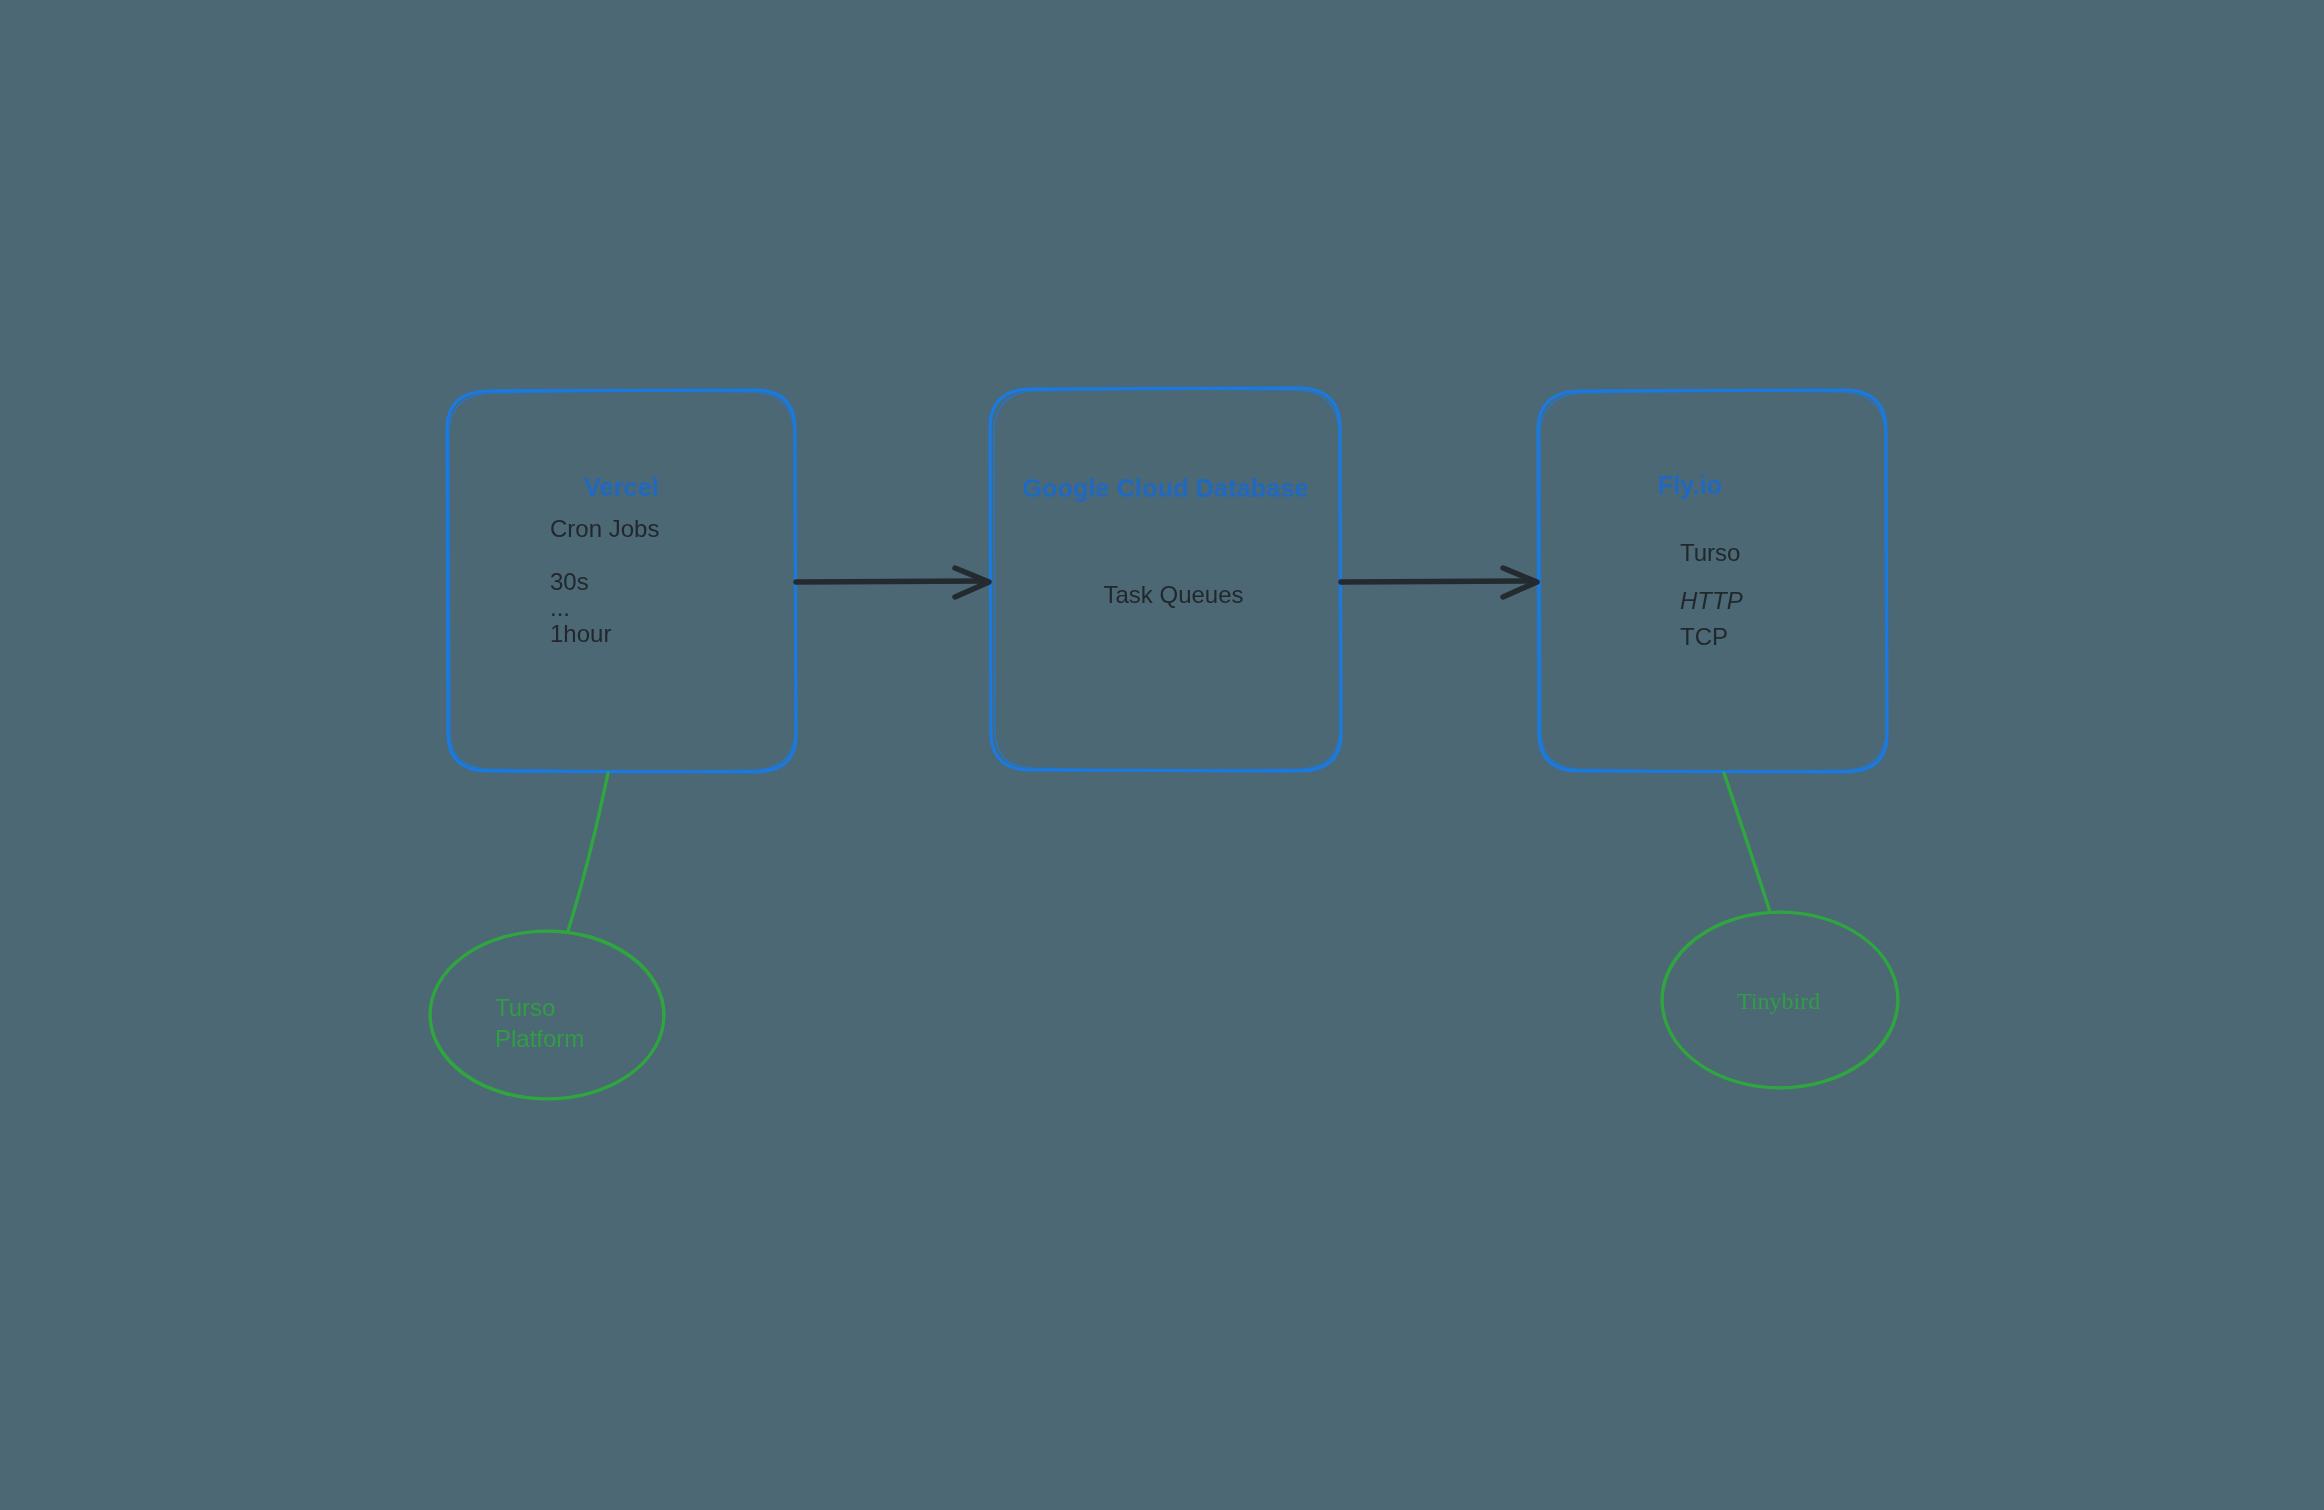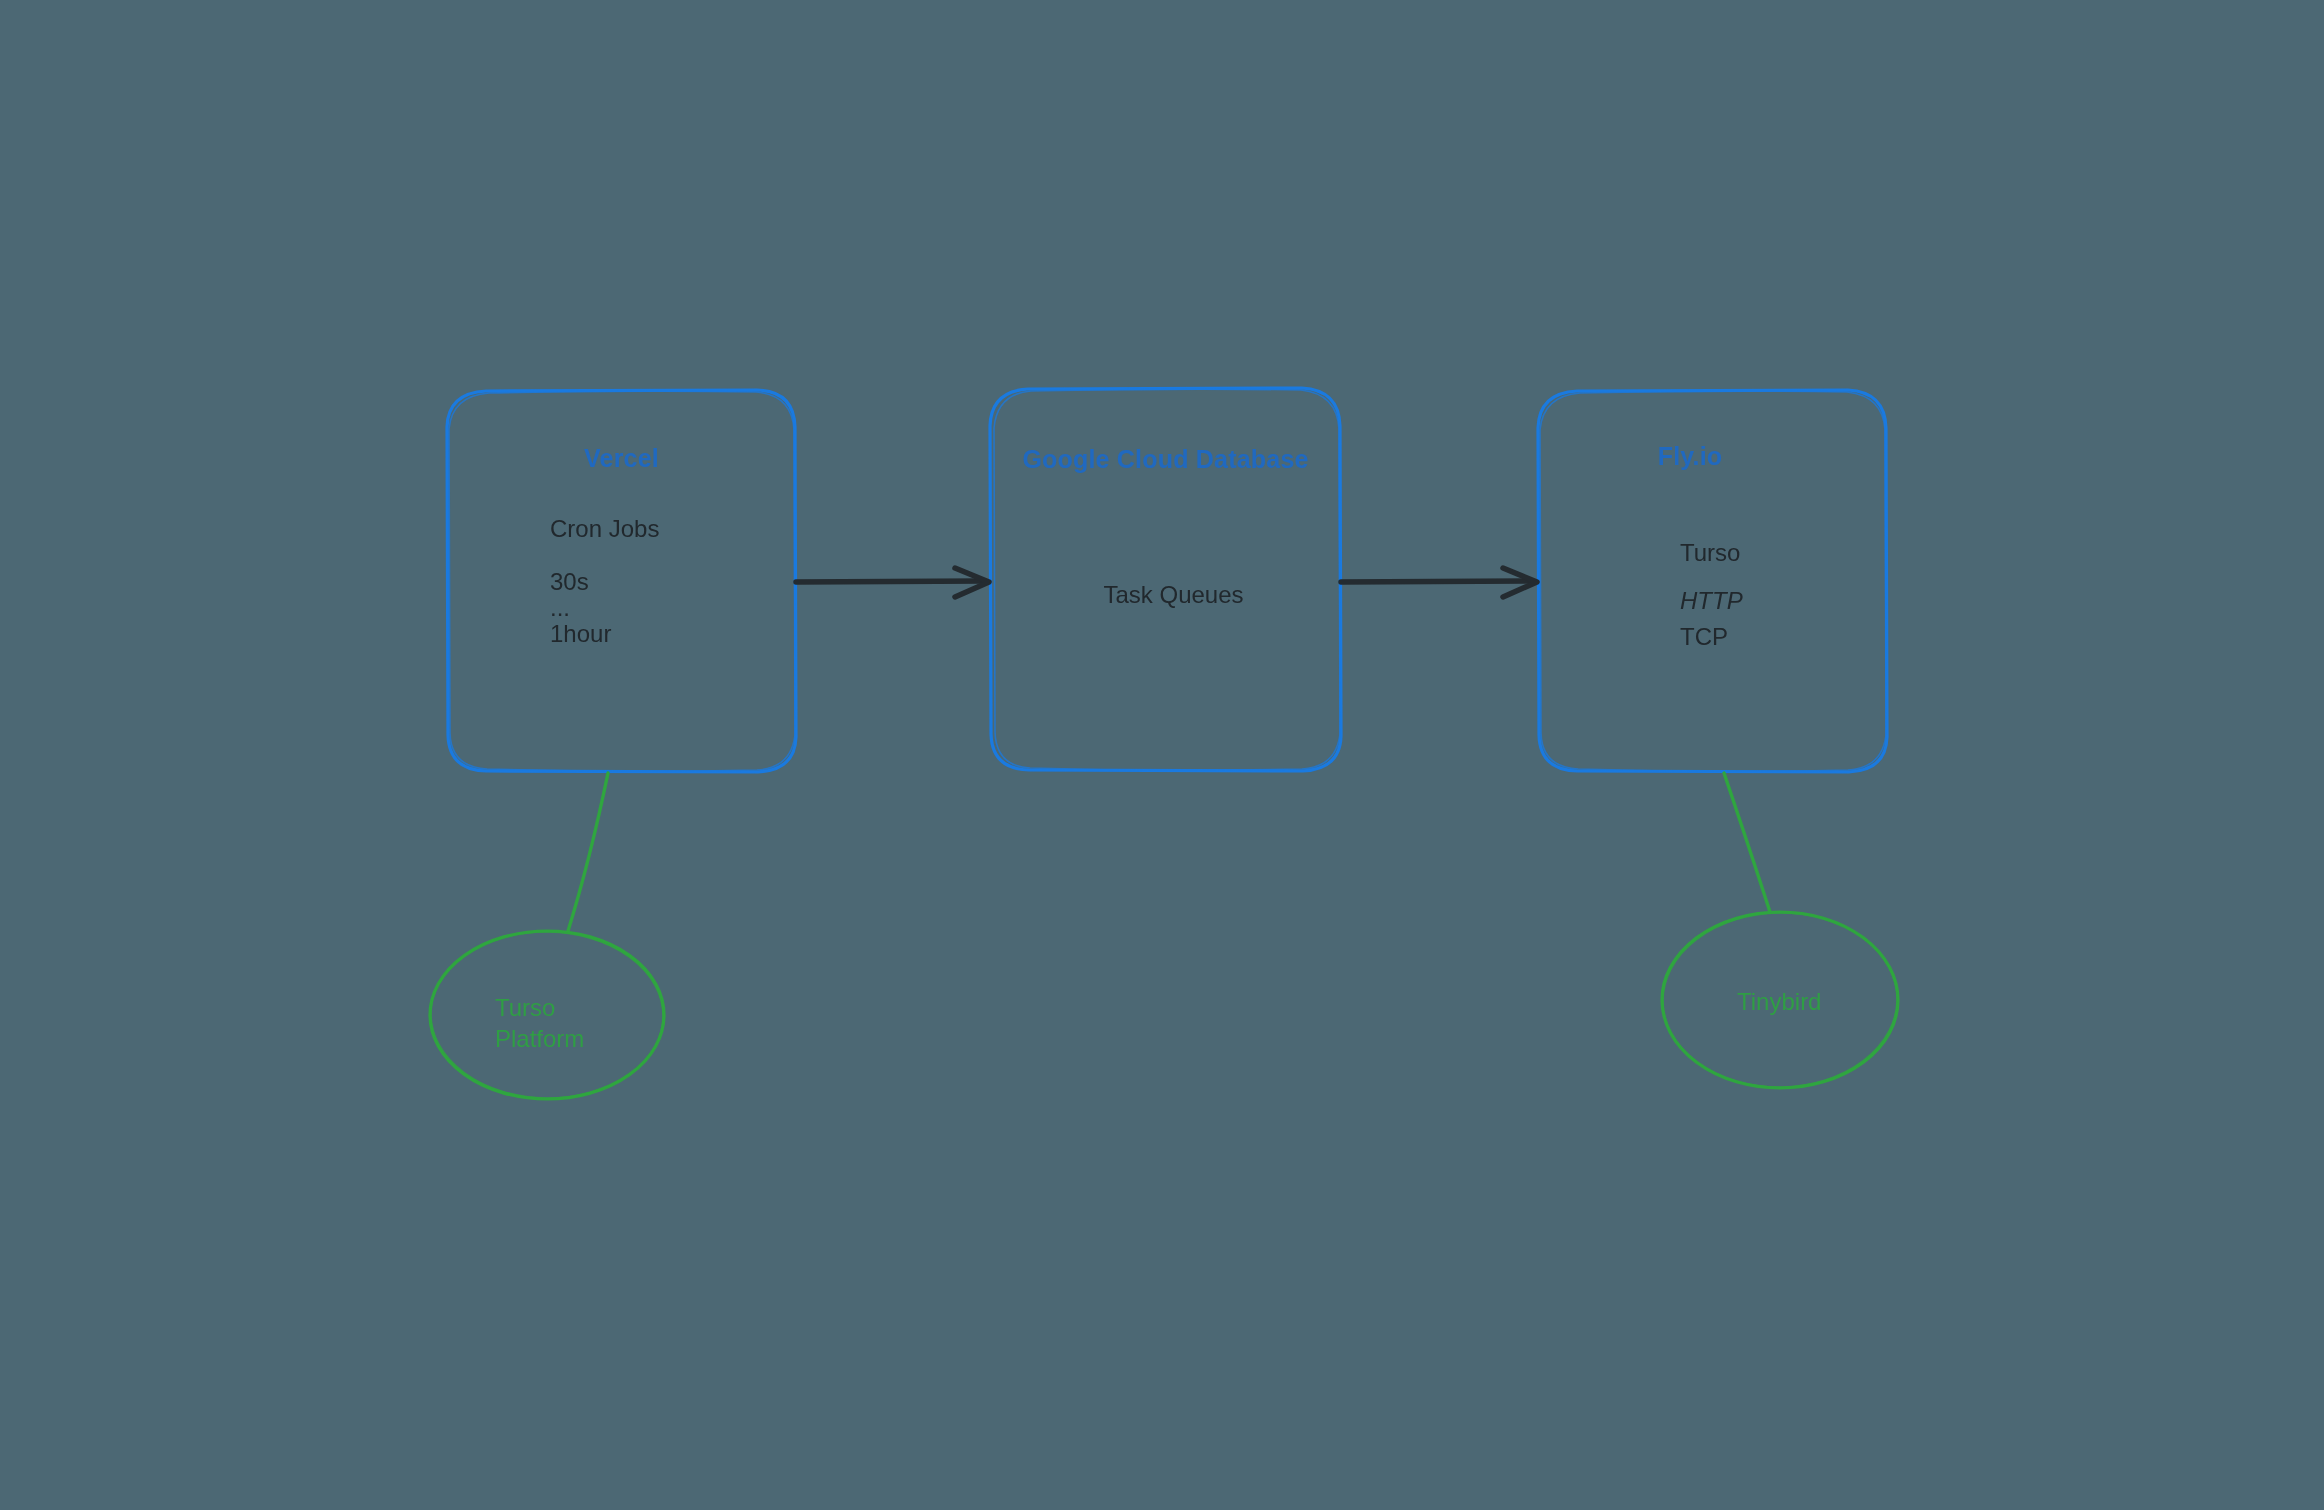--- a/index.html
+++ b/index.html
@@ -31,20 +31,21 @@
     height: 1510px;
   }
   .node-title {
     position: absolute;
     color: #2069c0;
     font-size: 25px;
     font-weight: 700;
     letter-spacing: 0.2px;
     white-space: nowrap;
     text-align: center;
+    margin-top: 29px;
   }
   .node-line {
     position: absolute;
     color: #21282d;
     font-size: 24px;
     font-weight: 500;
     white-space: nowrap;
   }
   .node-line.centered {
     text-align: center;
@@ -122,16 +123,16 @@
     <div class="node-title" style="left:990px; top:445px; width:351px;">Google Cloud Database</div>
     <div class="node-line centered" style="left:990px; top:581px; width:351px;">Task Queues</div>
 
     <div class="node-title" style="left:1538px; top:442px; width:304px;">Fly.io</div>
     <div class="node-line" style="left:1680px; top:539px;">Turso</div>
     <div class="node-line" style="left:1680px; top:587px;font-style:italic;">HTTP</div>
     <div class="node-line" style="left:1680px; top:623px;">TCP</div>
 
     <div class="ellipse-label" style="left:495px; top:992px;">Turso
 Platform</div>
-    <div class="ellipse-label" style="left:1737px; top:986px;">Tinybird</div>
+    <div class="ellipse-label" style="left:1737px; top:986px;font-family:Liberation Serif, serif;">Tinybird</div>
 
   </div>
 </div>
 
 </body></html>

